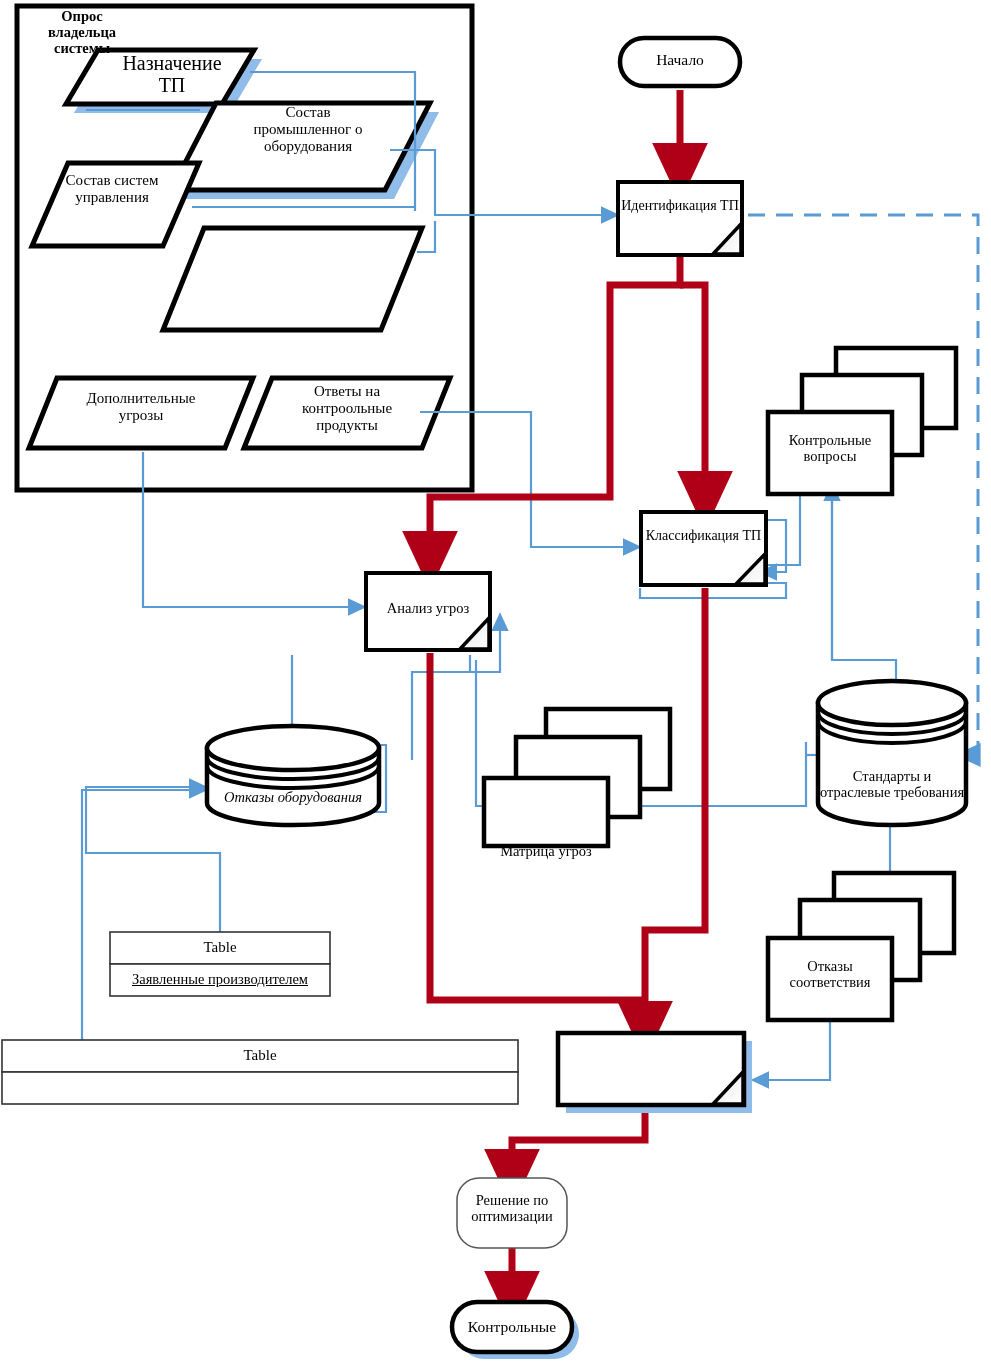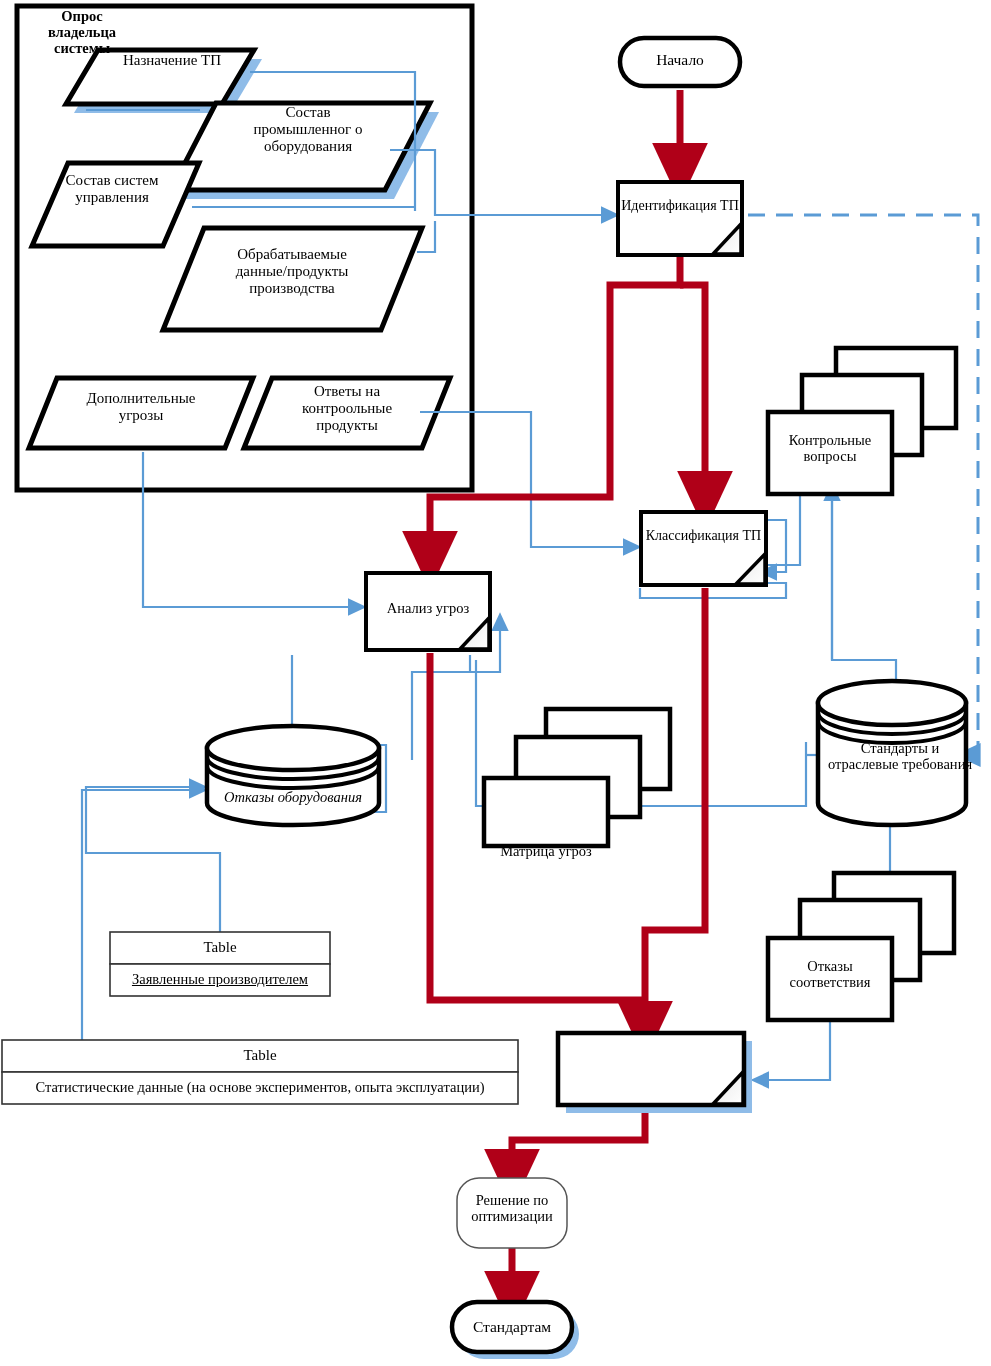--- a/index.html
+++ b/index.html
@@ -179,27 +179,26 @@
     </g>
 
     <g>
       <rect x="452" y="1302" width="120" height="50" rx="25" ry="25" fill="#8fbce8" transform="translate(7,7)"></rect>
       <rect x="452" y="1302" width="120" height="50" rx="25" ry="25" fill="#fff" stroke="#000" stroke-width="4.5"></rect>
     </g>
   </svg>
 
   <div class="lbl b" style="left:32px;top:8px;width:100px;font-size:14.5px;">Опрос владельца системы</div>
 
-  <div class="lbl" style="left:114px;top:52px;width:116px;font-size:15px;">Назначение ТП</div>
+  <div class="lbl" style="left:114px;top:52px;width:116px;font-size:20px;">Назначение ТП</div>
 
   <div class="lbl" style="left:238px;top:104px;width:140px;font-size:15px;">Состав промышленног о оборудования</div>
 
   <div class="lbl" style="left:48px;top:172px;width:128px;font-size:15px;">Состав систем управления</div>
 
-  <div class="lbl" style="left:212px;top:246px;width:160px;font-size:15px;">Обрабатываемые данные/продукты производства</div>
 
   <div class="lbl" style="left:68px;top:390px;width:146px;font-size:15px;">Дополнительные угрозы</div>
 
   <div class="lbl" style="left:291px;top:383px;width:112px;font-size:15px;">Ответы на контроольные продукты</div>
 
   <div class="lbl" style="left:620px;top:51px;width:120px;font-size:15.5px;">Начало</div>
 
   <div class="lbl" style="left:618px;top:198px;width:124px;font-size:14px;">Идентификация ТП</div>
 
   <div class="lbl" style="left:641px;top:528px;width:125px;font-size:14px;">Классификация ТП</div>
@@ -207,26 +206,25 @@
   <div class="lbl" style="left:366px;top:600px;width:124px;font-size:14.5px;">Анализ угроз</div>
 
   <div class="lbl" style="left:768px;top:432px;width:124px;font-size:14.5px;">Контрольные вопросы</div>
 
   <div class="lbl" style="left:484px;top:803px;width:124px;font-size:14.5px;margin-top:40px;">Матрица угроз</div>
 
   <div class="lbl" style="left:768px;top:958px;width:124px;font-size:14.5px;">Отказы соответствия</div>
 
   <div class="lbl" style="left:207px;top:789px;width:172px;font-size:14.5px;font-style:italic;">Отказы оборудования</div>
 
-  <div class="lbl" style="left:818px;top:740px;width:148px;font-size:14.5px;margin-left:8px;">Стандарты и отраслевые требования</div>
+  <div class="lbl" style="left:818px;top:768px;width:148px;font-size:14.5px;">Стандарты и отраслевые требования</div>
 
   <div class="lbl" style="left:110px;top:939px;width:220px;font-size:15px;">Table</div>
   <div class="lbl" style="left:110px;top:971px;width:220px;font-size:14.5px;text-decoration:underline;">Заявленные производителем</div>
 
   <div class="lbl" style="left:2px;top:1047px;width:516px;font-size:15px;">Table</div>
-  <div class="lbl" style="left:2px;top:1079px;width:516px;font-size:14.5px;">Статистические данные (на основе экспериментов, опыта эксплуатации)</div>
 
 
   <div class="lbl" style="left:457px;top:1192px;width:110px;font-size:14.5px;">Решение по оптимизации</div>
 
-  <div class="lbl" style="left:452px;top:1318px;width:120px;font-size:15.5px;">Стандартам</div>
+  <div class="lbl" style="left:452px;top:1318px;width:120px;font-size:15.5px;">Контрольные</div>
 
 </div>
 
 </body></html>

